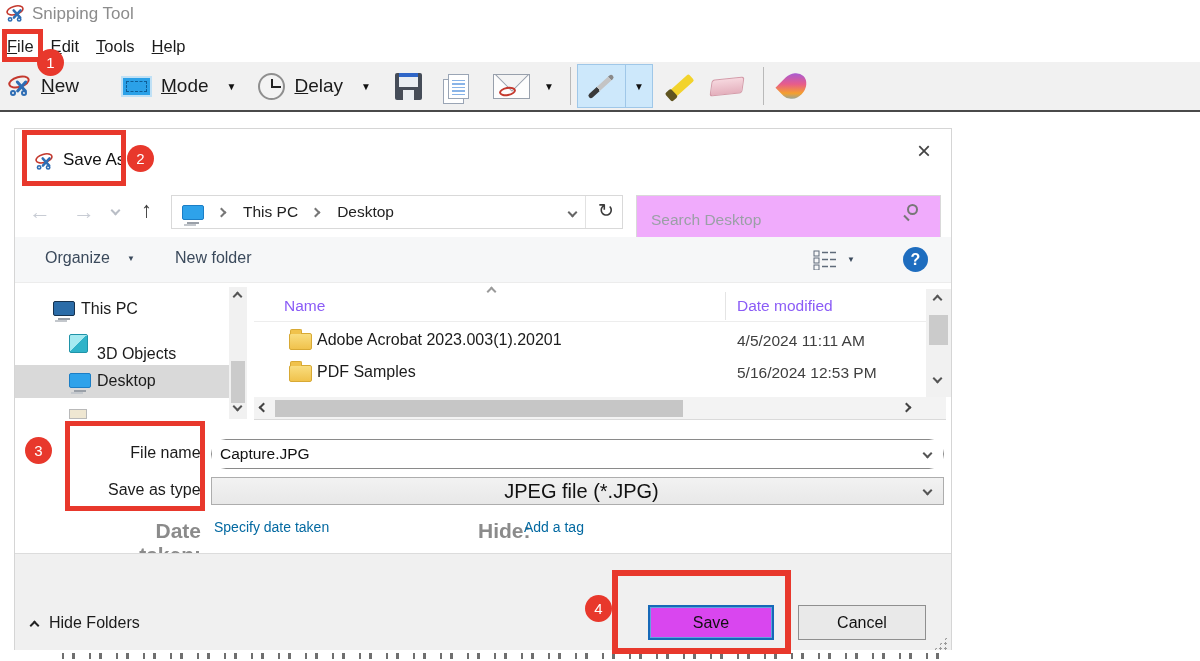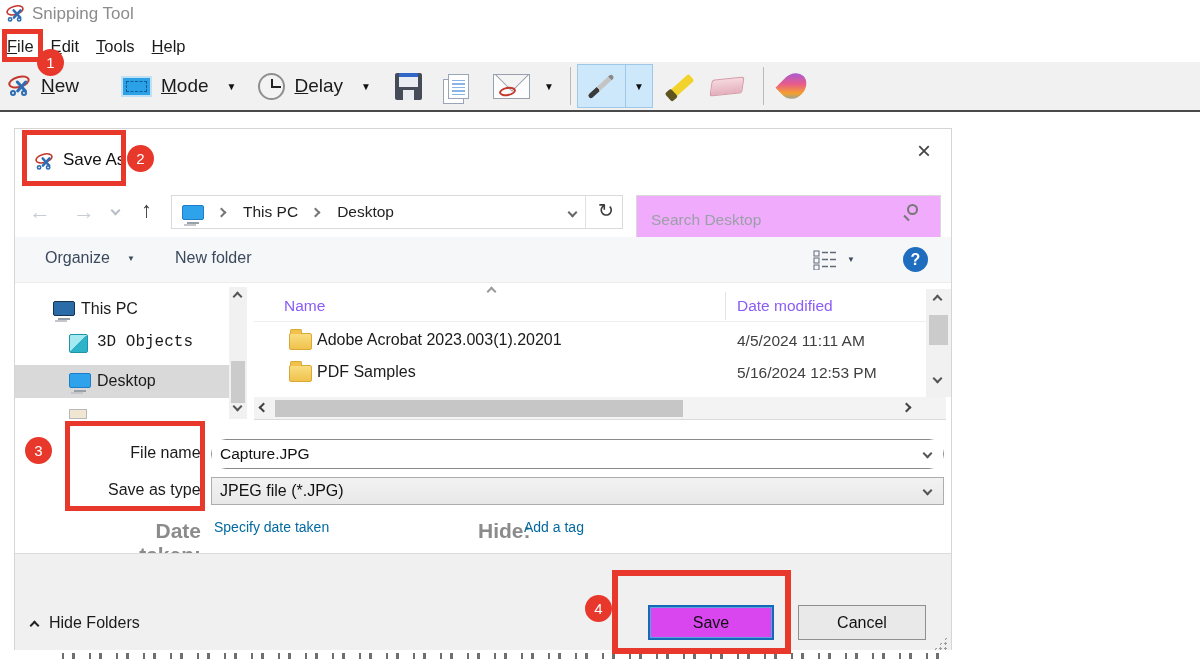--- a/index.html
+++ b/index.html
@@ -90,21 +90,21 @@
   .rowname { font-size:16px; color:#1b1b1b; }
   .rowdate { font-size:15.5px; color:#3f3f3f; }
 
   .sb-track { position:absolute; background:#f1f1f1; }
   .sb-thumb { position:absolute; background:#cbcbcb; }
   .sb-arrow { position:absolute; color:#555; }
 
   .fld-label { font-size:16px; color:#1b1b1b; text-align:right; }
   .fld-input { position:absolute; height:30px; border:1px solid #8a8a8a; background:#fff; }
   .fld-input input { position:absolute; inset:0; border:none; outline:none; font-size:15.5px; color:#111; padding-left:8px; font-family:inherit; }
-  .fld-combo { position:absolute; height:28px; border:1px solid #adadad; background:linear-gradient(#f2f2f2,#e8e8e8); font-size:16px; color:#111; line-height:26px; padding-left:8px; }
+  .fld-combo { position:absolute; height:28px; border:1px solid #adadad; background:linear-gradient(#f2f2f2,#e8e8e8); font-size:20px; color:#111; line-height:26px; padding-left:8px;text-align:center; }
   .combo-cv { position:absolute; right:12px; top:10px; }
 
   .meta-label { font-size:21px; color:#8b8b8b;font-weight:bold; }
   .link { font-size:14px; color:#0369a1; }
 
   .dlg-footer { position:absolute; left:0; top:424px; width:936px; height:97px; background:#f0f0f0; border-top:1px solid #dcdcdc; }
   .btn { position:absolute; height:35px; font-size:16px; color:#111; display:flex; align-items:center; justify-content:center; }
   .btn-save { left:633px; top:51px; width:126px; background:#d946ef; border:2px solid #1669b8; box-shadow:0 0 0 1px #5ea3e0 inset; }
   .btn-cancel { left:783px; top:51px; width:128px; background:#e9e9e9; border:1px solid #8f8f8f; }
   .grip { position:absolute; left:918px; top:82px; width:15px; height:15px; background-image:radial-gradient(#9a9a9a 1.1px,transparent 1.3px); background-size:5px 5px; clip-path:polygon(100% 0,100% 100%,0 100%); }
@@ -220,21 +220,21 @@
       <span class="help" style="left:888px;top:10px;">?</span>
     </div>
 
     <div style="position:absolute;left:0;top:158px;width:232px;height:134px;">
       <div style="position:absolute;left:0;top:8px;width:214px;height:30px;">
         <span class="monitor dark" style="position:absolute;left:38px;top:6px;"></span>
         <span class="tree-label" style="position:absolute;left:66px;top:5px;">This PC</span>
       </div>
       <div style="position:absolute;left:0;top:42px;width:214px;height:30px;">
         <span class="cube" style="position:absolute;left:54px;top:5px;"></span>
-        <span class="tree-label" style="position:absolute;left:82px;top:4px;font-family:Liberation Mono, monospace;">3D Objects</span>
+        <span class="tree-label" style="position:absolute;left:82px;top:16px;">3D Objects</span>
       </div>
       <div style="position:absolute;left:0;top:78px;width:214px;height:33px;background:#d9d9d9;">
         <span class="monitor blue" style="position:absolute;left:54px;top:8px;"></span>
         <span class="tree-label" style="position:absolute;left:82px;top:7px;">Desktop</span>
       </div>
       <div style="position:absolute;left:54px;top:122px;width:18px;height:10px;border:1px solid #b9b9b9;background:#efe7d2;"></div>
 
       <div class="sb-track" style="left:214px;top:0;width:18px;height:132px;"></div>
       <span class="cv up sb-arrow" style="left:219px;top:6px;"></span>
       <div class="sb-thumb" style="left:216px;top:74px;width:14px;height:42px;"></div>

